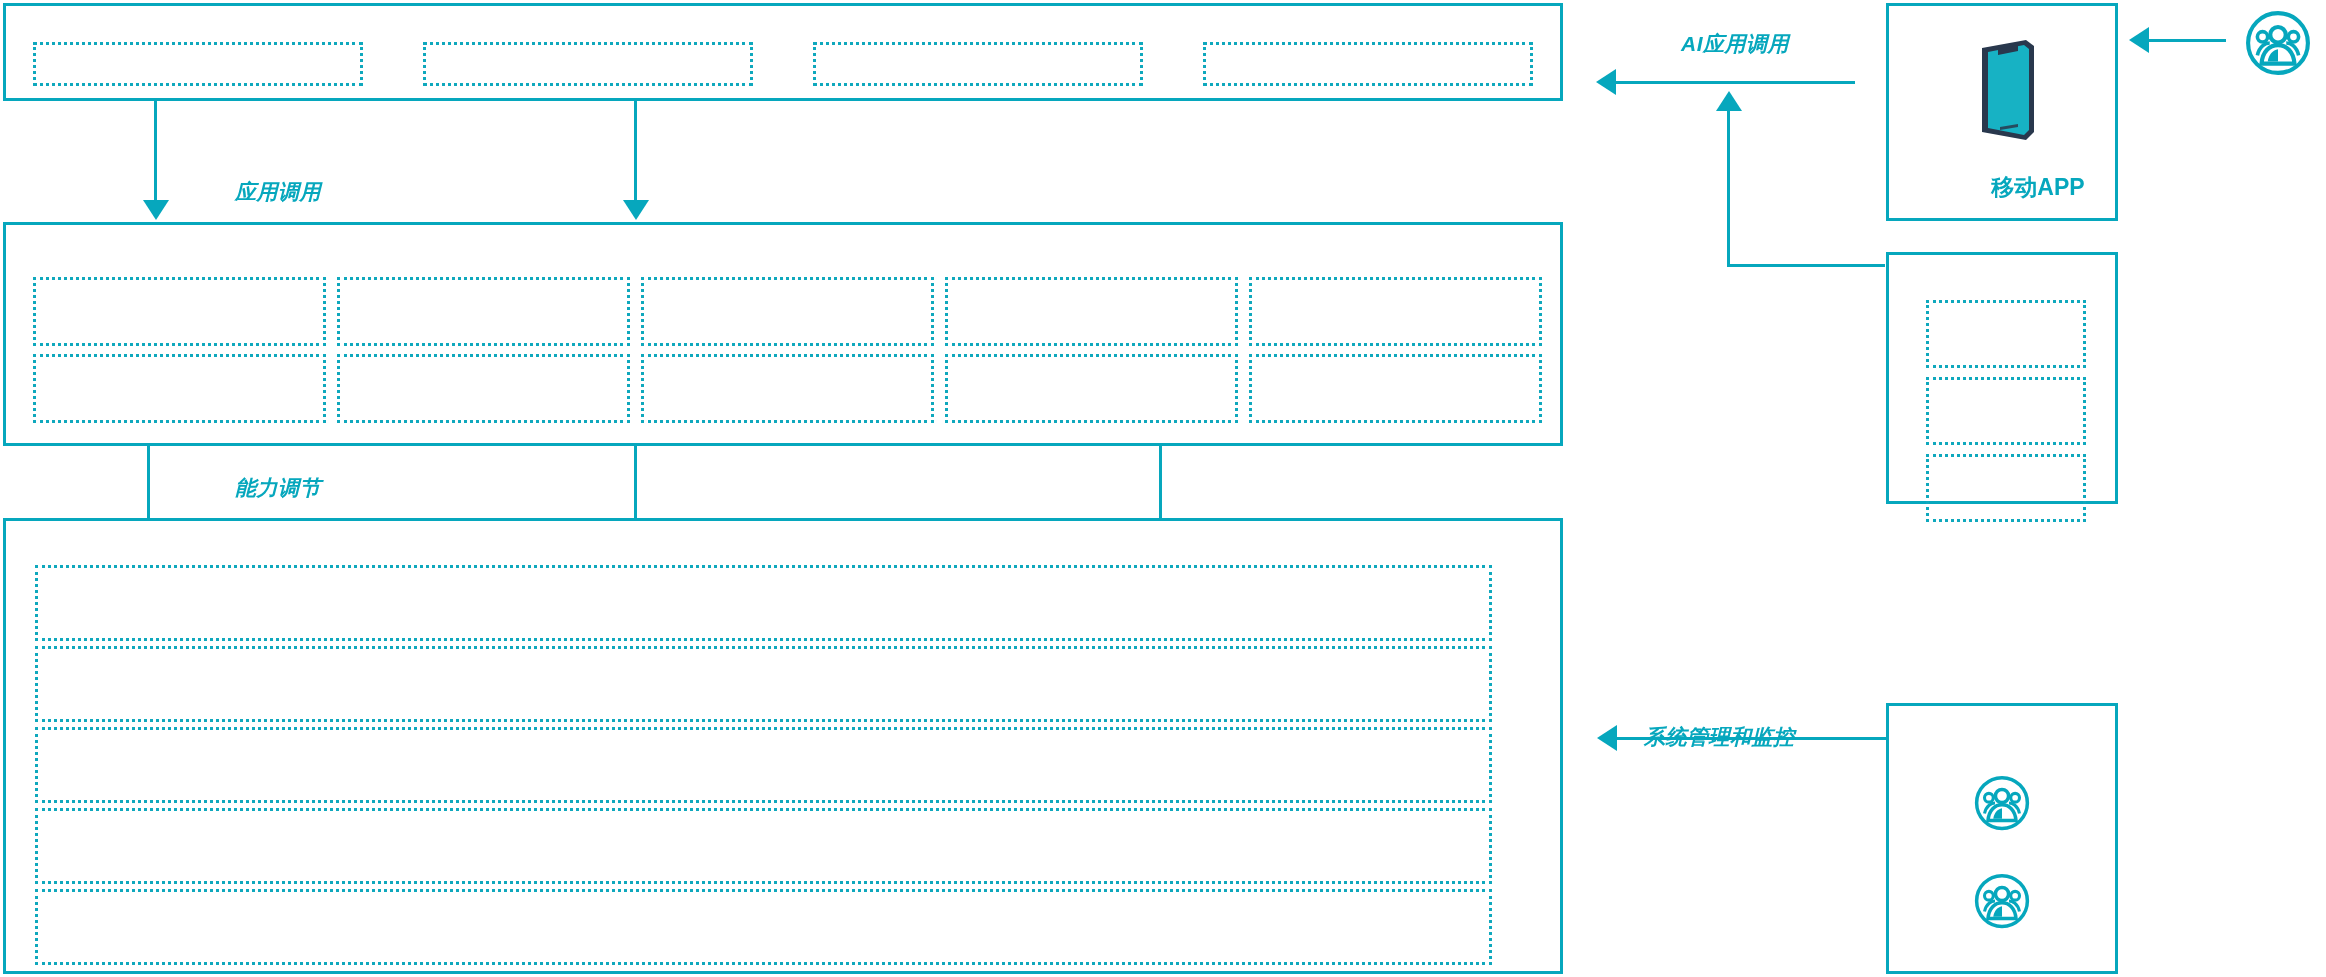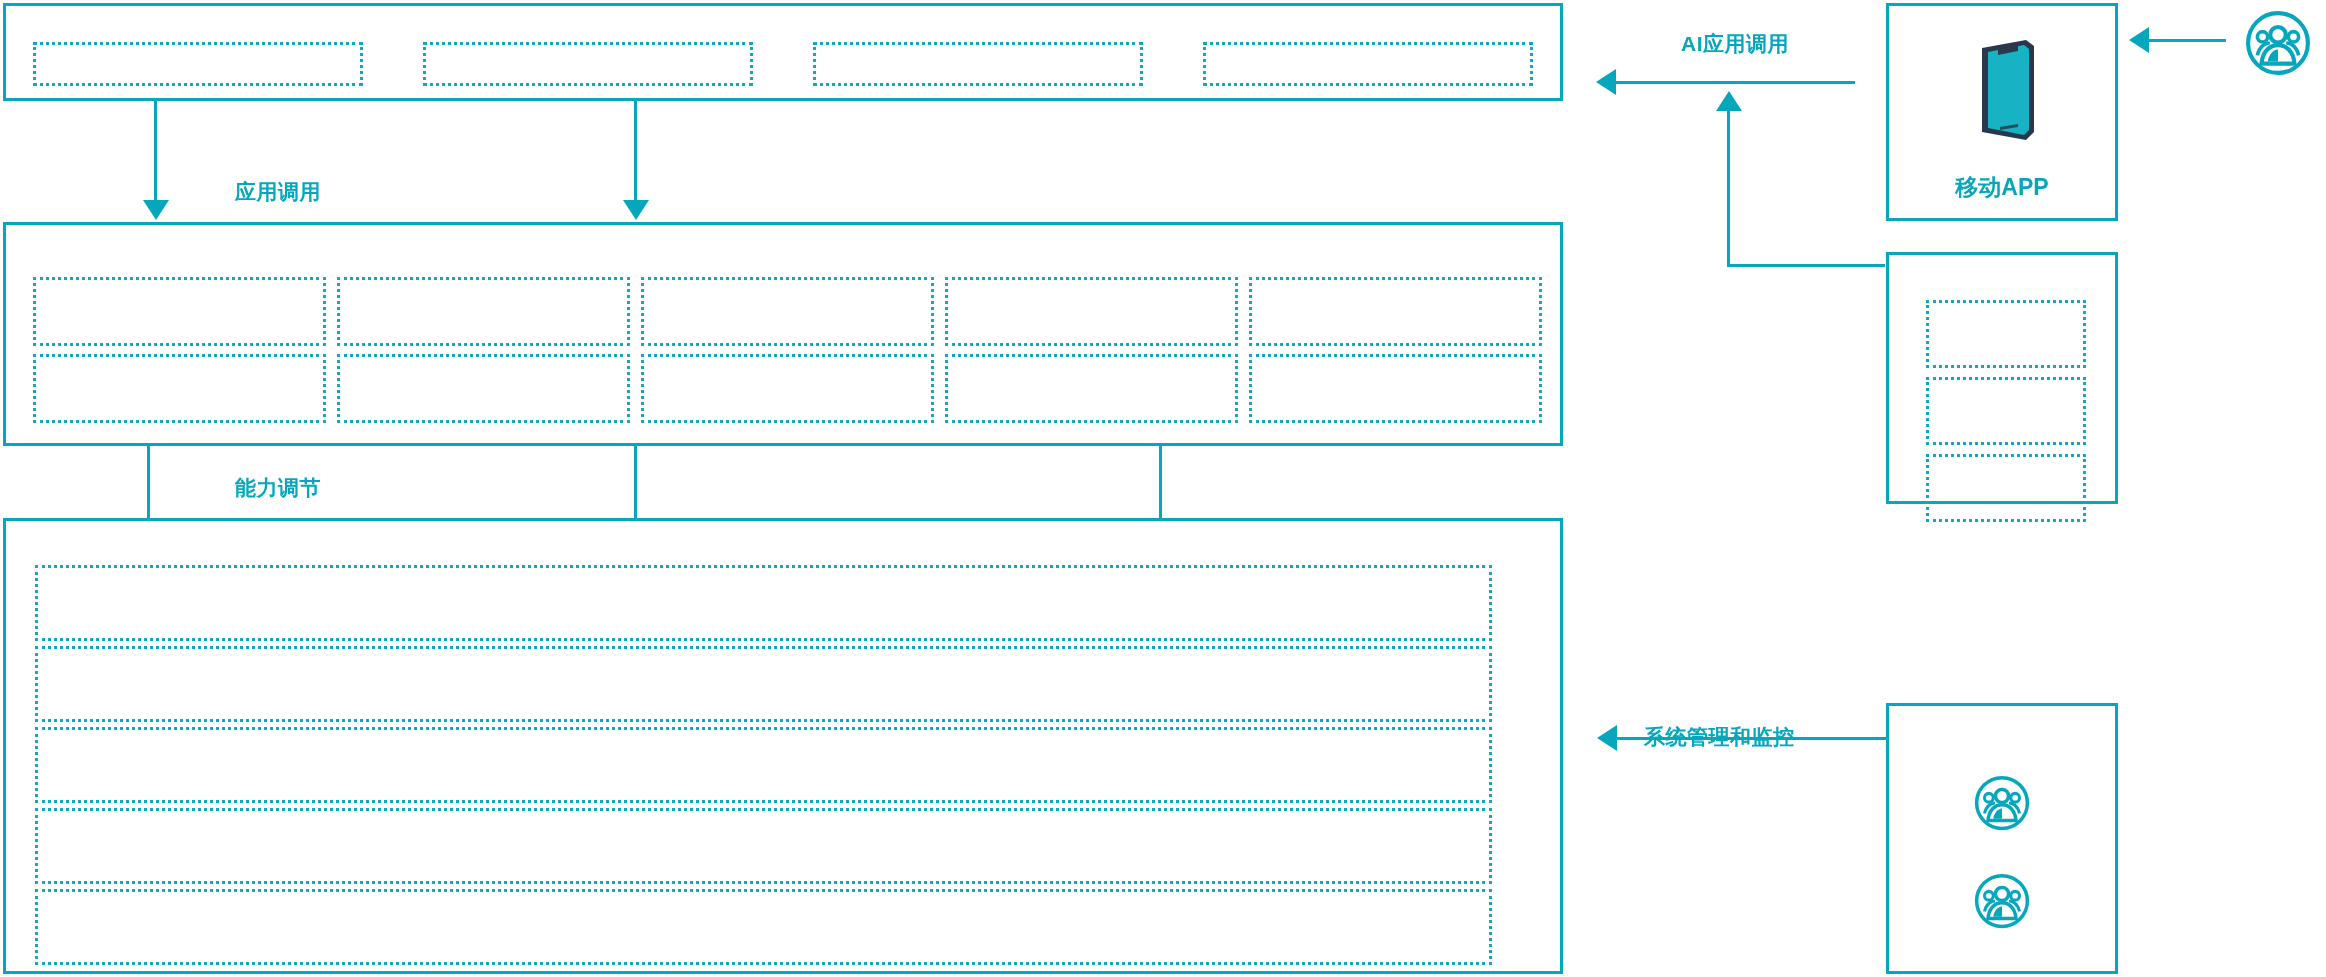--- a/index.html
+++ b/index.html
@@ -36,20 +36,21 @@
 
   
   .conn-label {
     position: absolute;
     color: #06a7bd;
     font-size: 21px;
     font-weight: bold;
     letter-spacing: 0.5px;
     white-space: nowrap;
     font-family: "Liberation Sans", "DejaVu Sans", sans-serif;
+    font-style: italic;
   }
 
   
   .line-v {
     position: absolute;
     width: 3px;
     background: #06a7bd;
   }
   .line-h {
     position: absolute;
@@ -90,20 +91,21 @@
   }
   .card-label {
     position: absolute;
     left: 0;
     right: 0;
     text-align: center;
     color: #06a7bd;
     font-size: 23px;
     font-weight: bold;
     font-family: "Liberation Sans", "DejaVu Sans", sans-serif;
+    padding-left: 36px;
   }
 
   .icon-wrap {
     position: absolute;
     line-height: 0;
   }
 </style>
 </head>
 <body>
 

